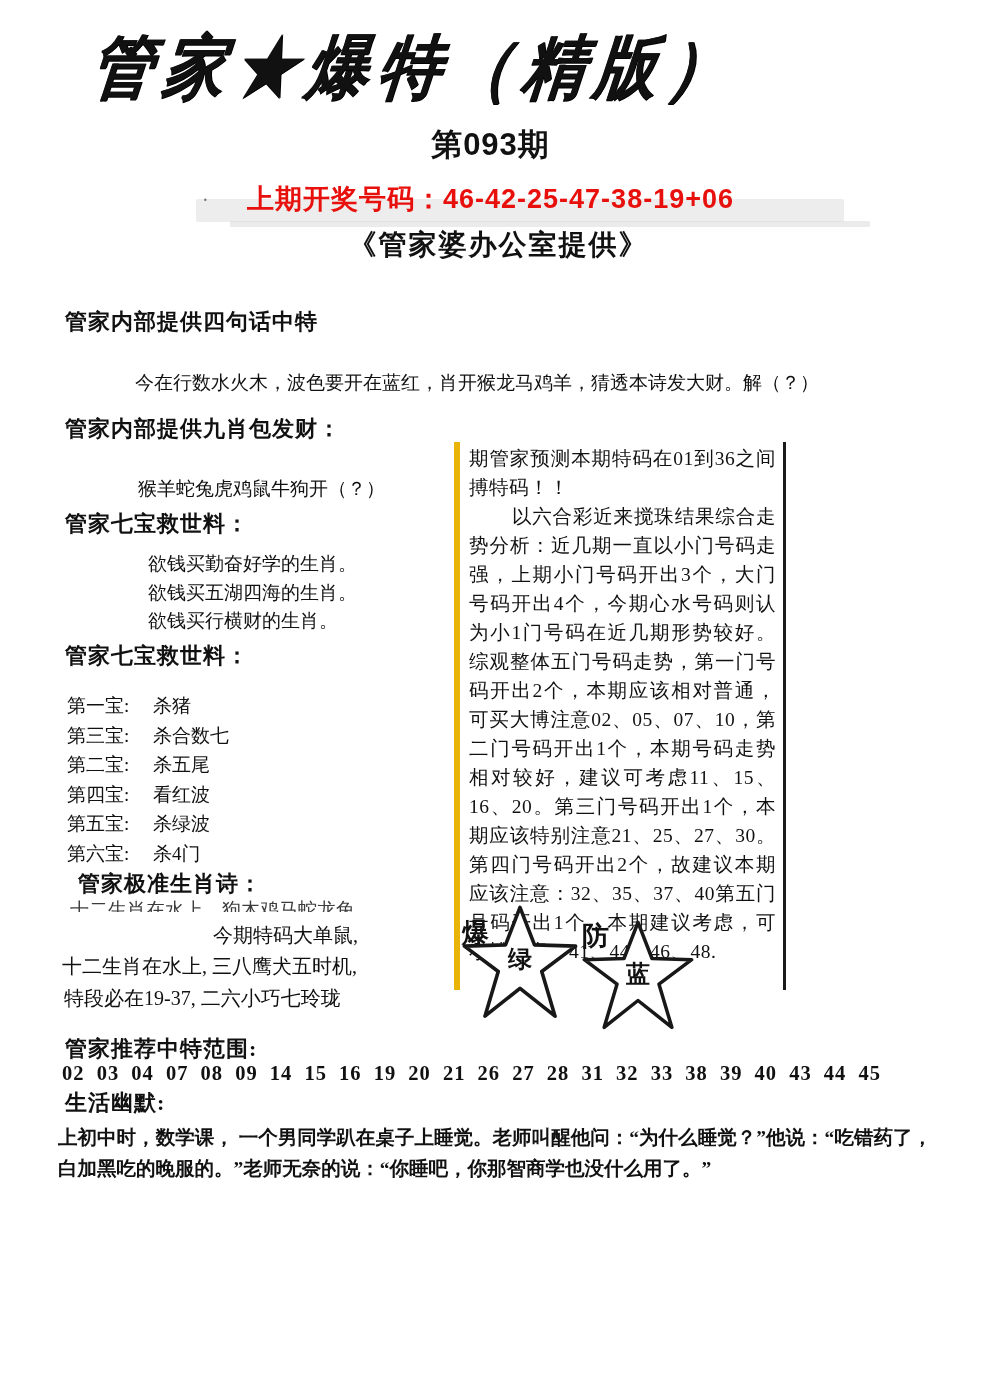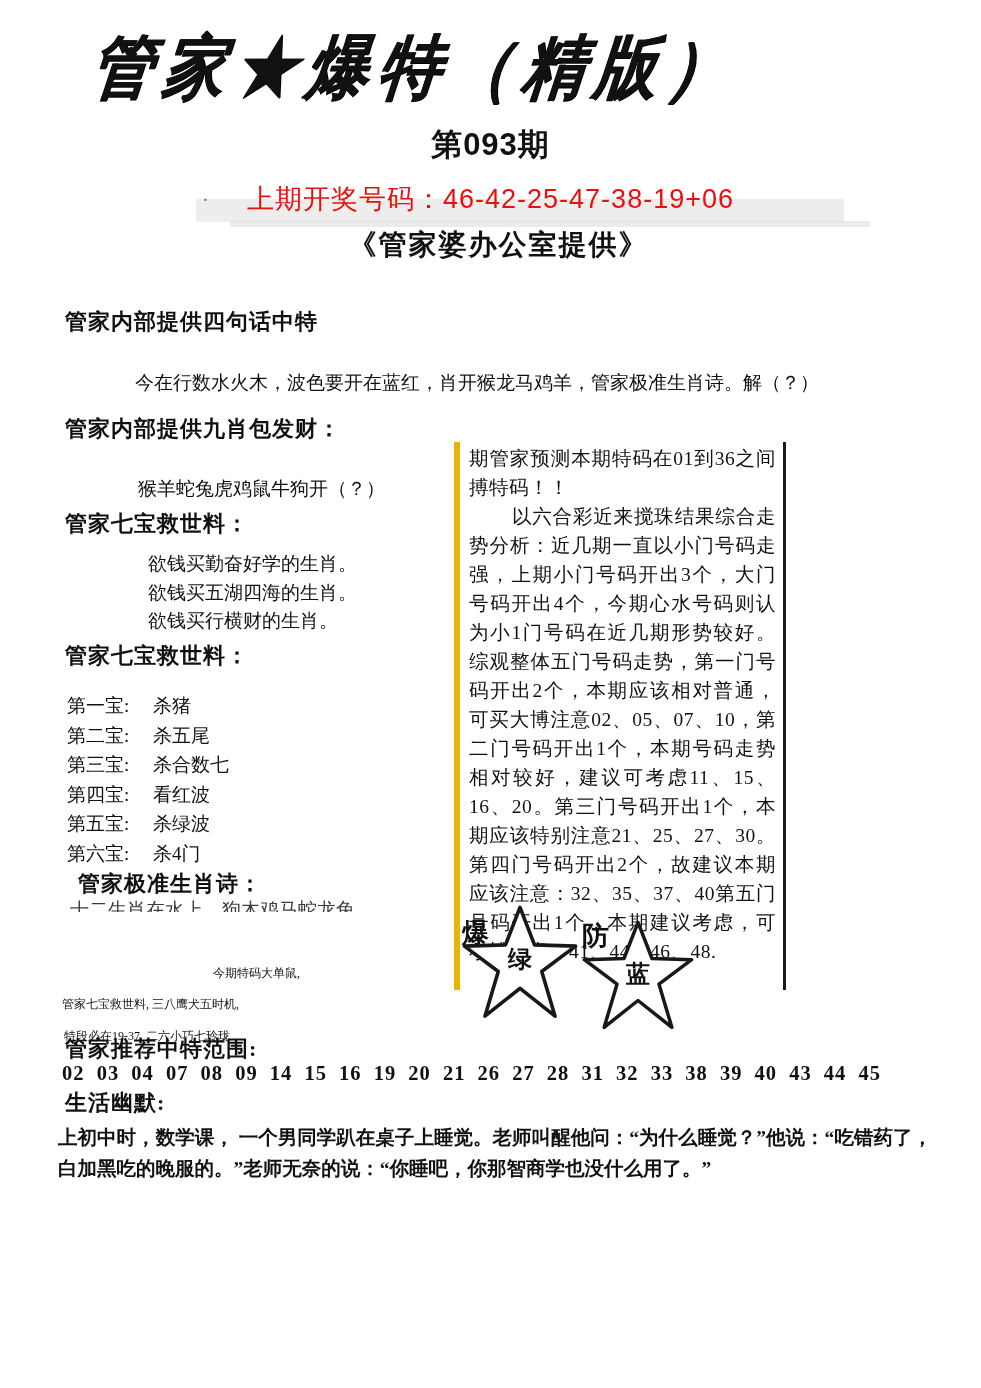--- a/index.html
+++ b/index.html
@@ -29,40 +29,40 @@
     left:196px;top:199px;width:648px;height:23px;
     background:#bfbfbf;opacity:.28;border-radius:2px;
   }
   .smear2{
     left:230px;top:221px;width:640px;height:6px;
     background:#d7d7d7;opacity:.5;
   }
   .lastdraw{
     left:0;top:181px;width:981px;text-align:center;
     font-family:"Liberation Sans","DejaVu Sans",sans-serif;
-    font-size:27px;font-weight:400;color:#e8100c;letter-spacing:1px;
+    font-size:27px;font-weight:700;color:#e8100c;letter-spacing:1px;
   }
   .graydot{left:202px;top:189px;font-size:20px;color:#777;}
   .provider{
     left:8px;top:226px;width:981px;text-align:center;
     font-size:28px;font-weight:600;letter-spacing:2px;
   }
   .h{
     font-size:22px;font-weight:800;letter-spacing:1px;white-space:nowrap;
   }
   .body-line{font-size:19px;white-space:nowrap;}
   .three-lines{left:148px;top:550px;font-size:19px;line-height:28.5px;}
   .treasures{left:67px;top:691px;font-size:19px;line-height:29.5px;}
   .t-label{display:inline-block;min-width:74px;}
   .t-value{display:inline-block;margin-left:12px;}
   .clipline{
     left:70px;top:899px;width:330px;height:13px;overflow:hidden;
     font-size:19px;line-height:22px;color:#3c3c3c;white-space:nowrap;
   }
-  .poem{font-size:12px;white-space:nowrap;margin-top:43px;}
+  .poem{font-size:20px;white-space:nowrap;}
   
   .anbox{
     left:454px;top:442px;width:332px;height:548px;
     border-left:6px solid #eab308;border-right:3px solid #1b1b1b;
     padding:2px 7px 0 9px;box-sizing:border-box;
   }
   .anbox p{
     margin:0;font-size:19.5px;line-height:29px;text-align:justify;
     text-justify:inter-character;letter-spacing:.5px;
   }
@@ -94,46 +94,46 @@
   <div class="abs issue">第093期</div>
 
   <div class="abs smear"></div>
   <div class="abs smear2"></div>
   <div class="abs graydot">·</div>
   <div class="abs lastdraw">上期开奖号码：46-42-25-47-38-19+06</div>
 
   <div class="abs provider">《管家婆办公室提供》</div>
 
   <div class="abs h" style="left:65px;top:307px;">管家内部提供四句话中特</div>
-  <div class="abs body-line" style="left:135px;top:370px;">今在行数水火木，波色要开在蓝红，肖开猴龙马鸡羊，管家极准生肖诗。解（？）</div>
+  <div class="abs body-line" style="left:135px;top:370px;">今在行数水火木，波色要开在蓝红，肖开猴龙马鸡羊，猜透本诗发大财。解（？）</div>
 
   <div class="abs h" style="left:65px;top:414px;">管家内部提供九肖包发财：</div>
   <div class="abs body-line" style="left:138px;top:476px;">猴羊蛇兔虎鸡鼠牛狗开（？）</div>
 
   <div class="abs h" style="left:65px;top:509px;">管家七宝救世料：</div>
   <div class="abs three-lines">
     <div>欲钱买勤奋好学的生肖。</div>
     <div>欲钱买五湖四海的生肖。</div>
     <div>欲钱买行横财的生肖。</div>
   </div>
 
   <div class="abs h" style="left:65px;top:641px;">管家七宝救世料：</div>
   <div class="abs treasures">
     <div><span class="t-label">第一宝:</span><span class="t-value">杀猪</span></div>
+    <div><span class="t-label">第三宝:</span><span class="t-value">杀合数七</span></div>
     <div><span class="t-label">第二宝:</span><span class="t-value">杀五尾</span></div>
-    <div><span class="t-label">第三宝:</span><span class="t-value">杀合数七</span></div>
     <div><span class="t-label">第四宝:</span><span class="t-value">看红波</span></div>
     <div><span class="t-label">第五宝:</span><span class="t-value">杀绿波</span></div>
     <div><span class="t-label">第六宝:</span><span class="t-value">杀4门</span></div>
   </div>
 
   <div class="abs h" style="left:68px;top:869px;margin-left:10px;">管家极准生肖诗：</div>
   <div class="abs clipline">十二生肖在水上，狗木鸡马蛇龙兔，</div>
   <div class="abs poem" style="left:213px;top:922px;">今期特码大单鼠,</div>
-  <div class="abs poem" style="left:62px;top:953px;">管家七宝救世料, 三八鹰犬五时机,</div>
+  <div class="abs poem" style="left:62px;top:953px;">十二生肖在水上, 三八鹰犬五时机,</div>
   <div class="abs poem" style="left:64px;top:985px;">特段必在19-37, 二六小巧七玲珑</div>
 
   <div class="abs anbox">
     <p>期管家预测本期特码在01到36之间搏特码！！</p>
     <p class="indent">以六合彩近来搅珠结果综合走势分析：近几期一直以小门号码走强，上期小门号码开出3个，大门号码开出4个，今期心水号码则认为小1门号码在近几期形势较好。综观整体五门号码走势，第一门号码开出2个，本期应该相对普通，可买大博注意02、05、07、10，第二门号码开出1个，本期号码走势相对较好，建议可考虑11、15、16、20。第三门号码开出1个，本期应该特别注意21、25、27、30。第四门号码开出2个，故建议本期应该注意：32、35、37、40第五门号码开出1个，本期建议考虑，可小博注意：41、44、46、48.</p>
   </div>
 
   <div class="abs star-label" style="left:462px;top:915px;">爆</div>
   <div class="abs star-wrap" style="left:458px;top:905px;">
     <svg viewBox="0 0 100 96">

